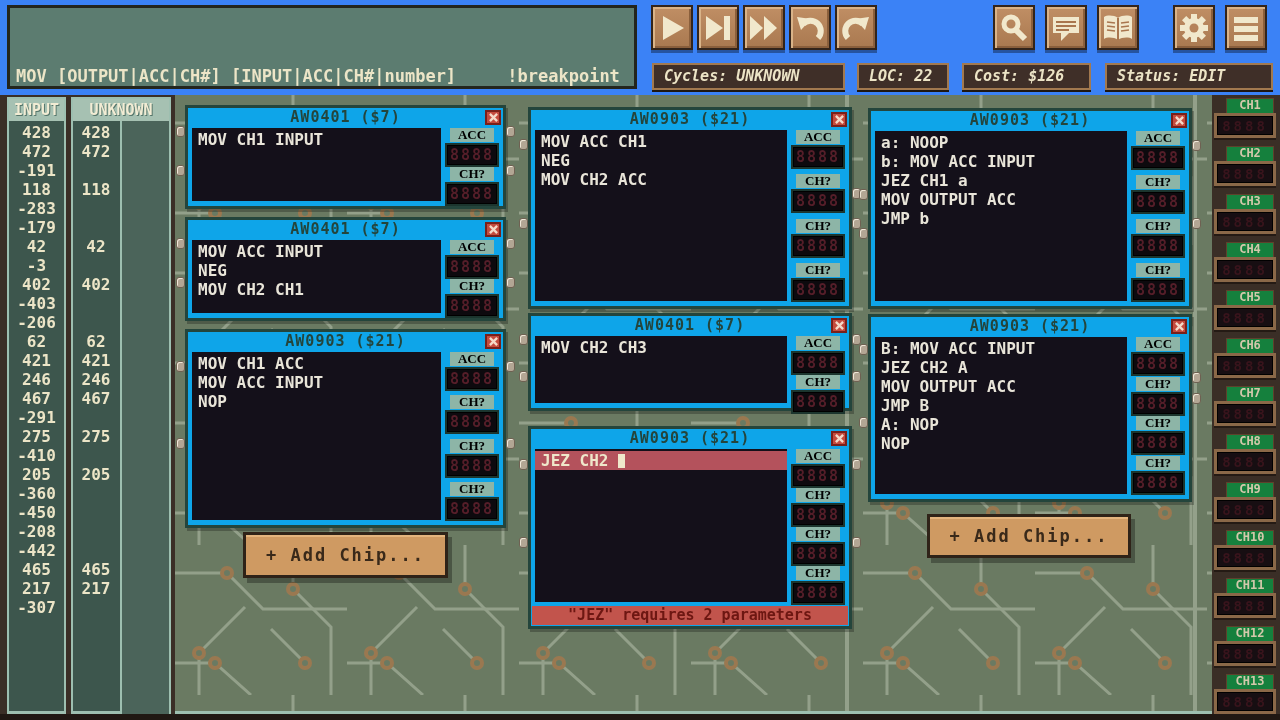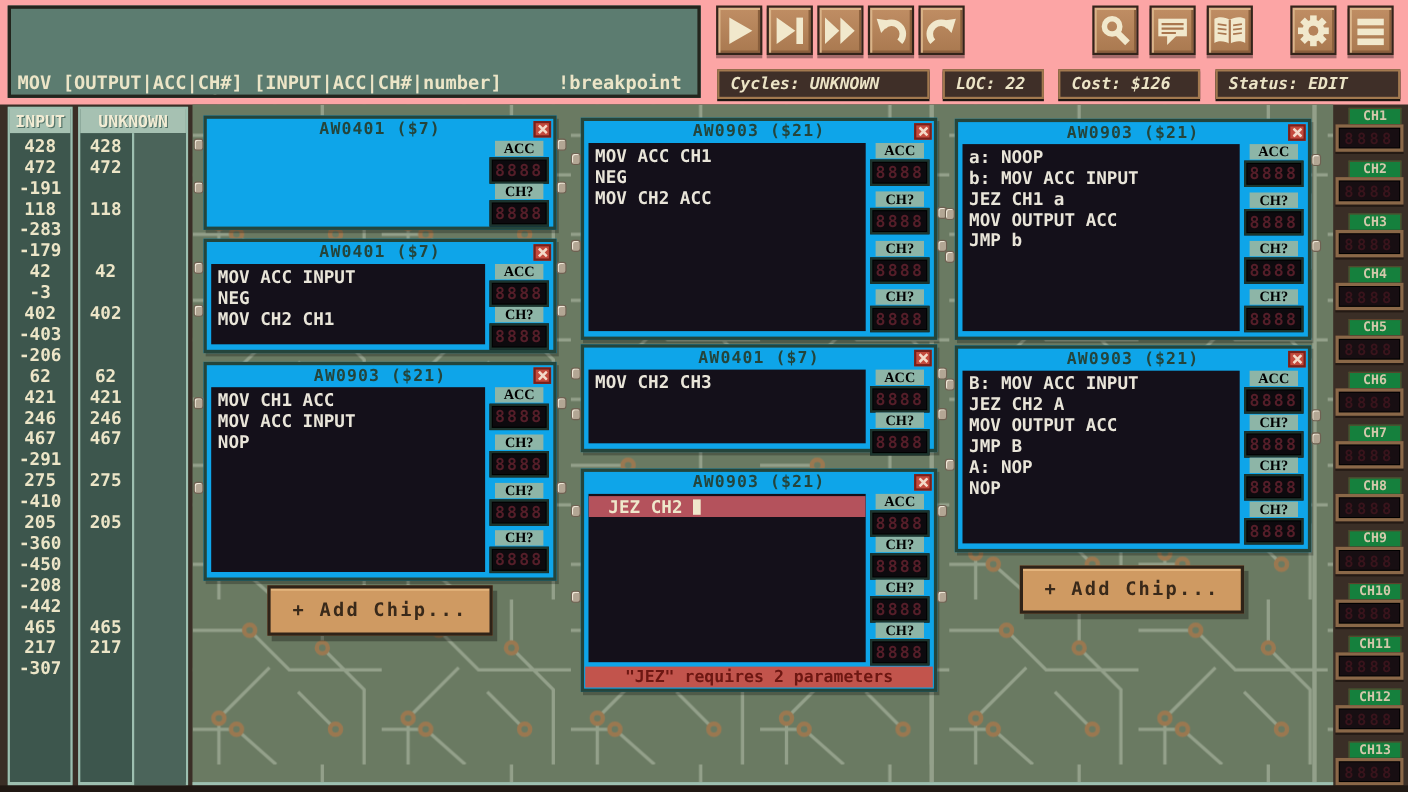--- a/index.html
+++ b/index.html
@@ -5,21 +5,21 @@
   * { margin:0; padding:0; box-sizing:border-box; }
   html,body { width:1280px; height:720px; overflow:hidden; }
   body {
     font-family:"DejaVu Sans Mono", monospace;
     font-weight:bold;
     background:#3a2e26;
     position:relative;
     image-rendering:pixelated;
   }
   
-  .topbar { position:absolute; left:0; top:0; width:1280px; height:95px; background:#fca5a5; }
+  .topbar { position:absolute; left:0; top:0; width:1280px; height:95px; background:#3b82f6; }
   .helpbox {
     position:absolute; left:7px; top:5px; width:630px; height:84px;
     background:#5c7c70; border:3px solid #23251d;
     color:#ece5c7; font-size:17px; line-height:19px;
     padding:2px 6px; white-space:pre; overflow:hidden;
   }
   .helpbox .hline { white-space:pre; }
   .tbtn {
     position:absolute; top:5px; width:42px; height:45px;
     background:linear-gradient(#c08e64,#a97950);
@@ -69,21 +69,21 @@
     background:#c44b3e; border:2px solid #79201a; padding:0;
     display:flex; align-items:center; justify-content:center; cursor:pointer;
   }
   .code {
     position:absolute; left:4px; top:20px; right:62px; bottom:5px;
     background:#14101a; color:#e9e5d9; font-size:16px; line-height:19px;
     padding:2px 6px; white-space:pre; cursor:text; overflow:hidden;
   }
   .code.with-error { bottom:24px; }
   .active-line {
-    background:#b4525c; margin:0 -6px; padding:0 18px; color:#efe7cb;
+    background:#b4525c; margin:0 -6px; padding:0 6px; color:#efe7cb;
   }
   .caret { display:inline-block; width:7px; height:14px; background:#efe7cb; vertical-align:-2px; }
   .error-strip {
     position:absolute; left:1px; right:1px; bottom:1px; height:19px;
     background:#c2544c; color:#6d1712; font-size:15px; line-height:19px; text-align:center;
     white-space:pre;
   }
   .displays {
     position:absolute; right:2px; top:20px; bottom:4px; width:58px;
     display:flex; flex-direction:column; justify-content:space-between;
@@ -318,20 +318,21 @@
   <div class="pin pl" style="top:18%"></div>
     <div class="pin pl" style="top:58%"></div>
     <div class="pin pr" style="top:18%"></div>
     <div class="pin pr" style="top:58%"></div>
   <div class="chip-title">AW0401 ($7)</div>
   <button class="chip-close">
       <svg width="9" height="9" viewBox="0 0 10 10">
         <path d="M1 1 L9 9 M9 1 L1 9" stroke="#f4d9c8" stroke-width="2.6"></path>
       </svg>
     </button>
+  <div class="code">MOV CH1 INPUT</div>
   <div class="displays">
 
   <div class="dunit">
         <div class="dlabel">ACC</div>
         <div class="dscreen"><span class="segs">8888</span></div>
       </div>
       <div class="dunit">
         <div class="dlabel">CH?</div>
         <div class="dscreen"><span class="segs">8888</span></div>
       </div>

